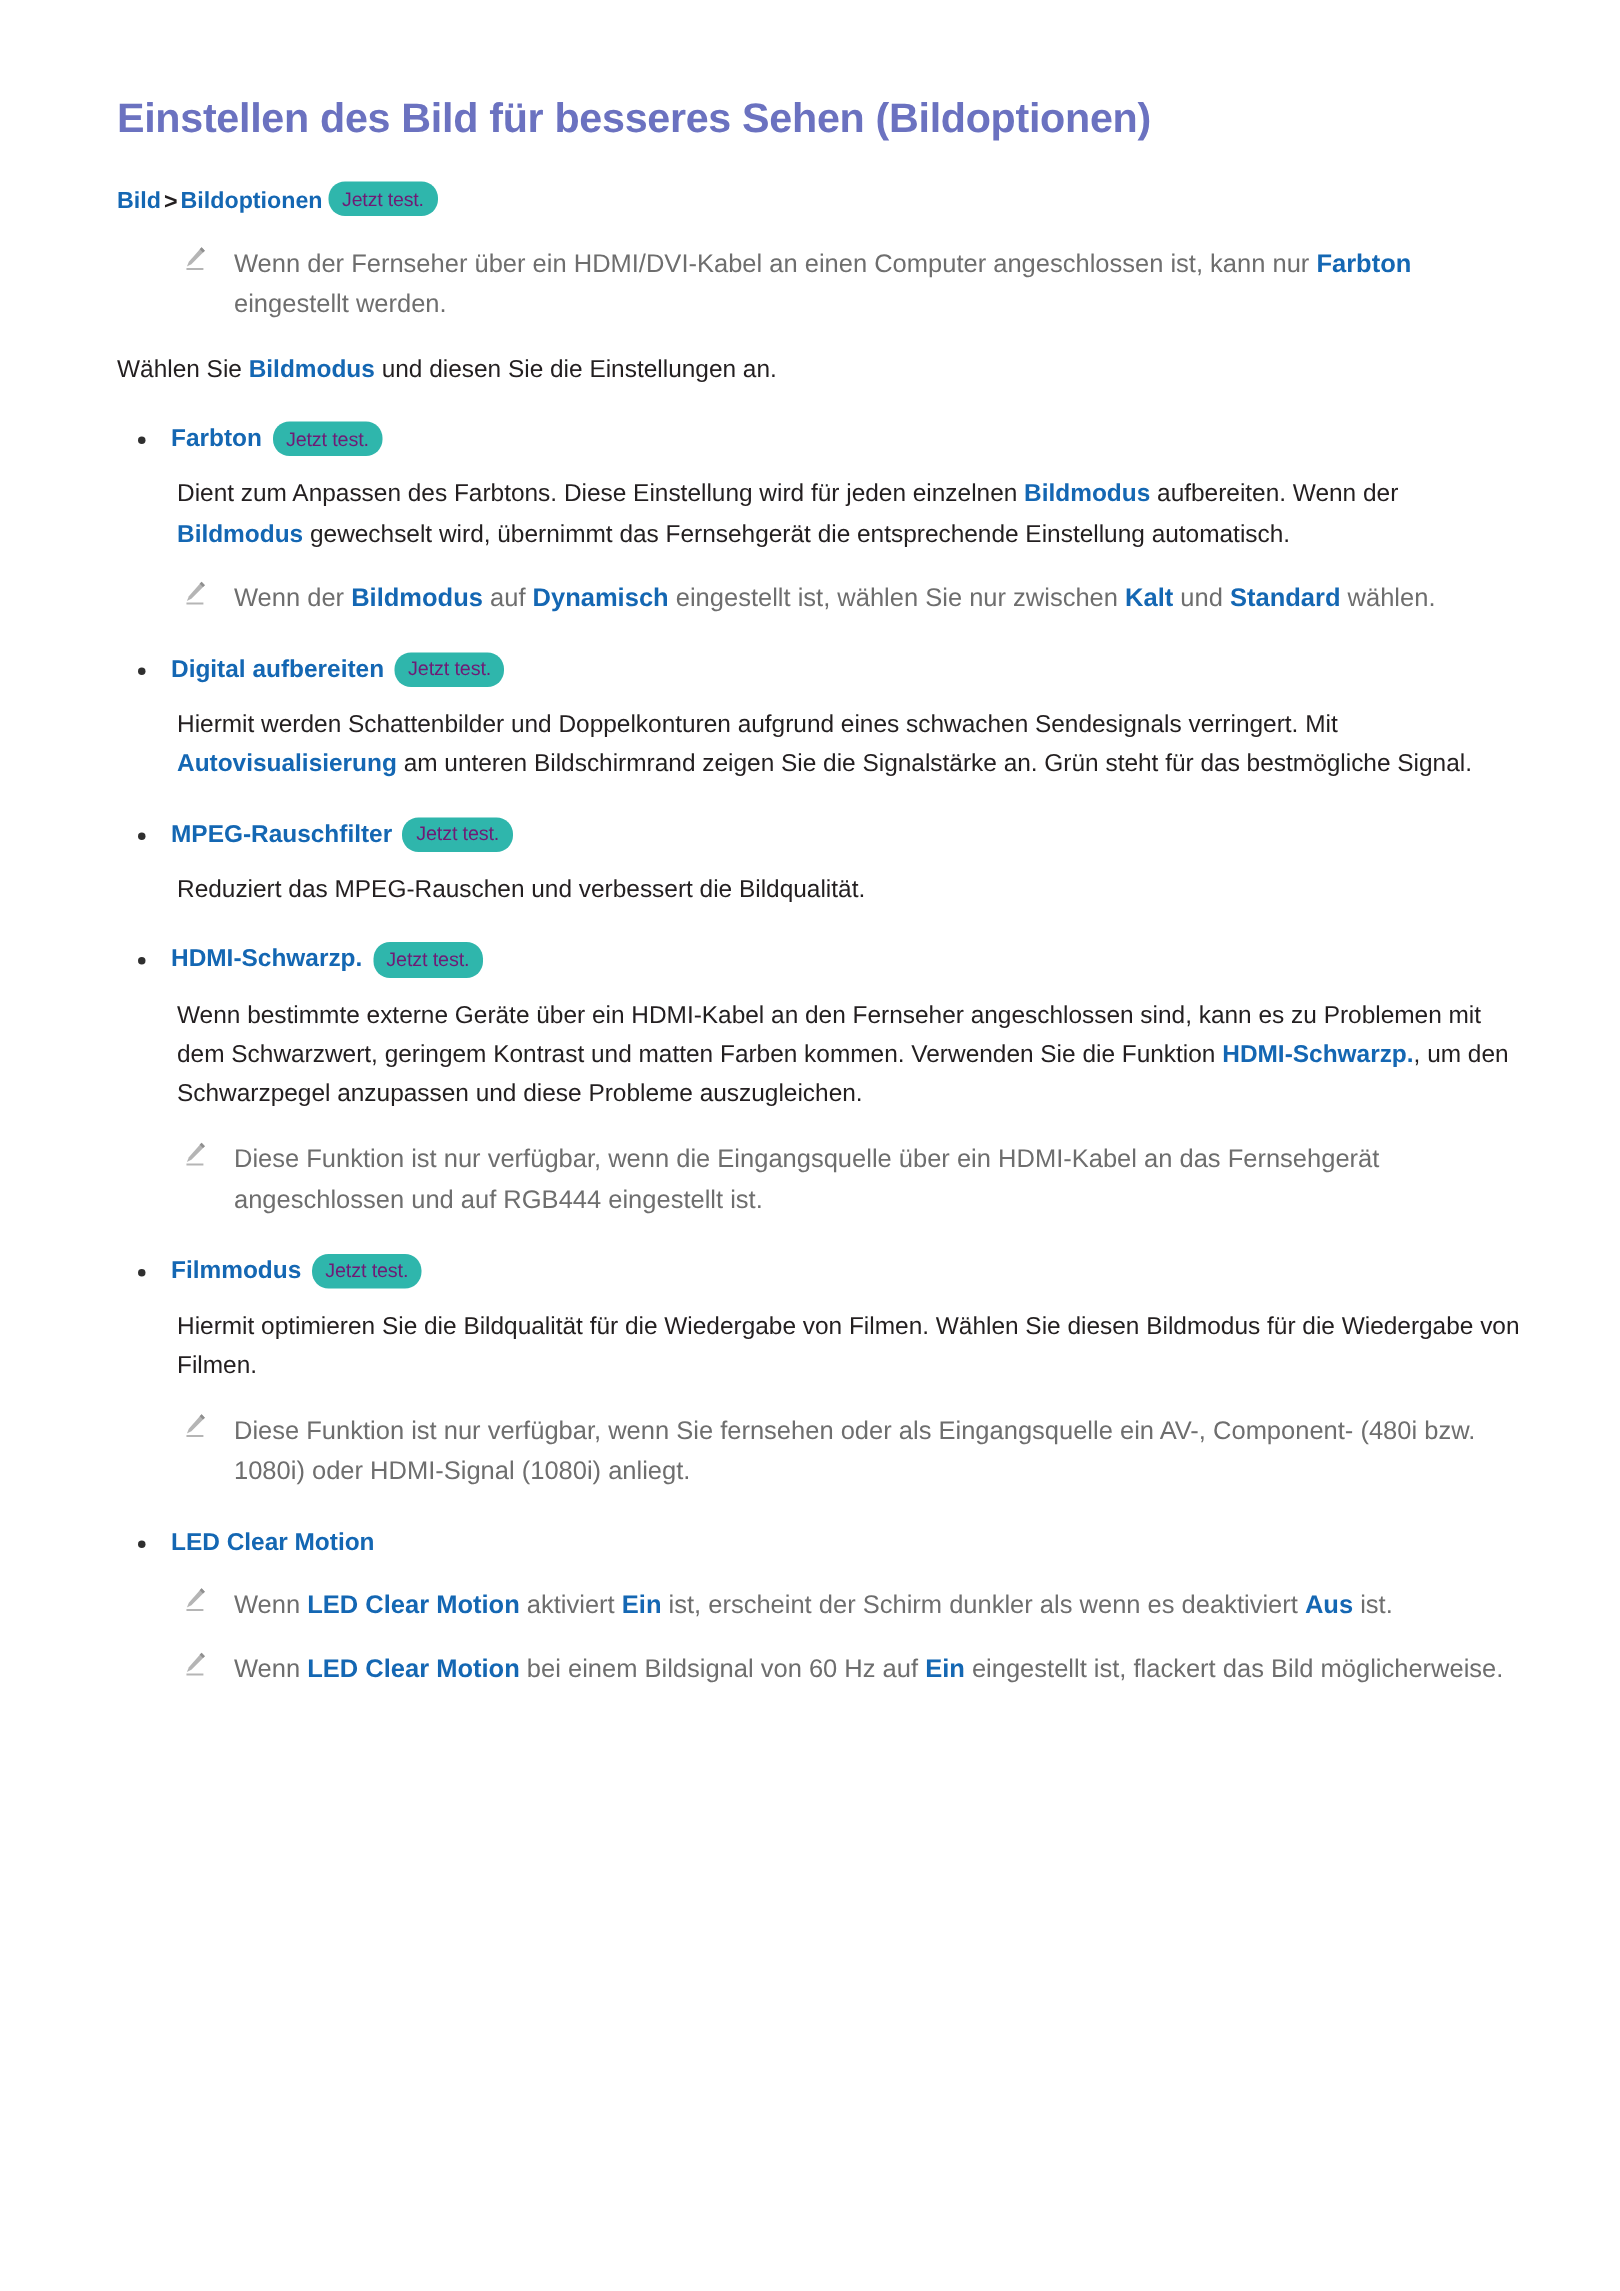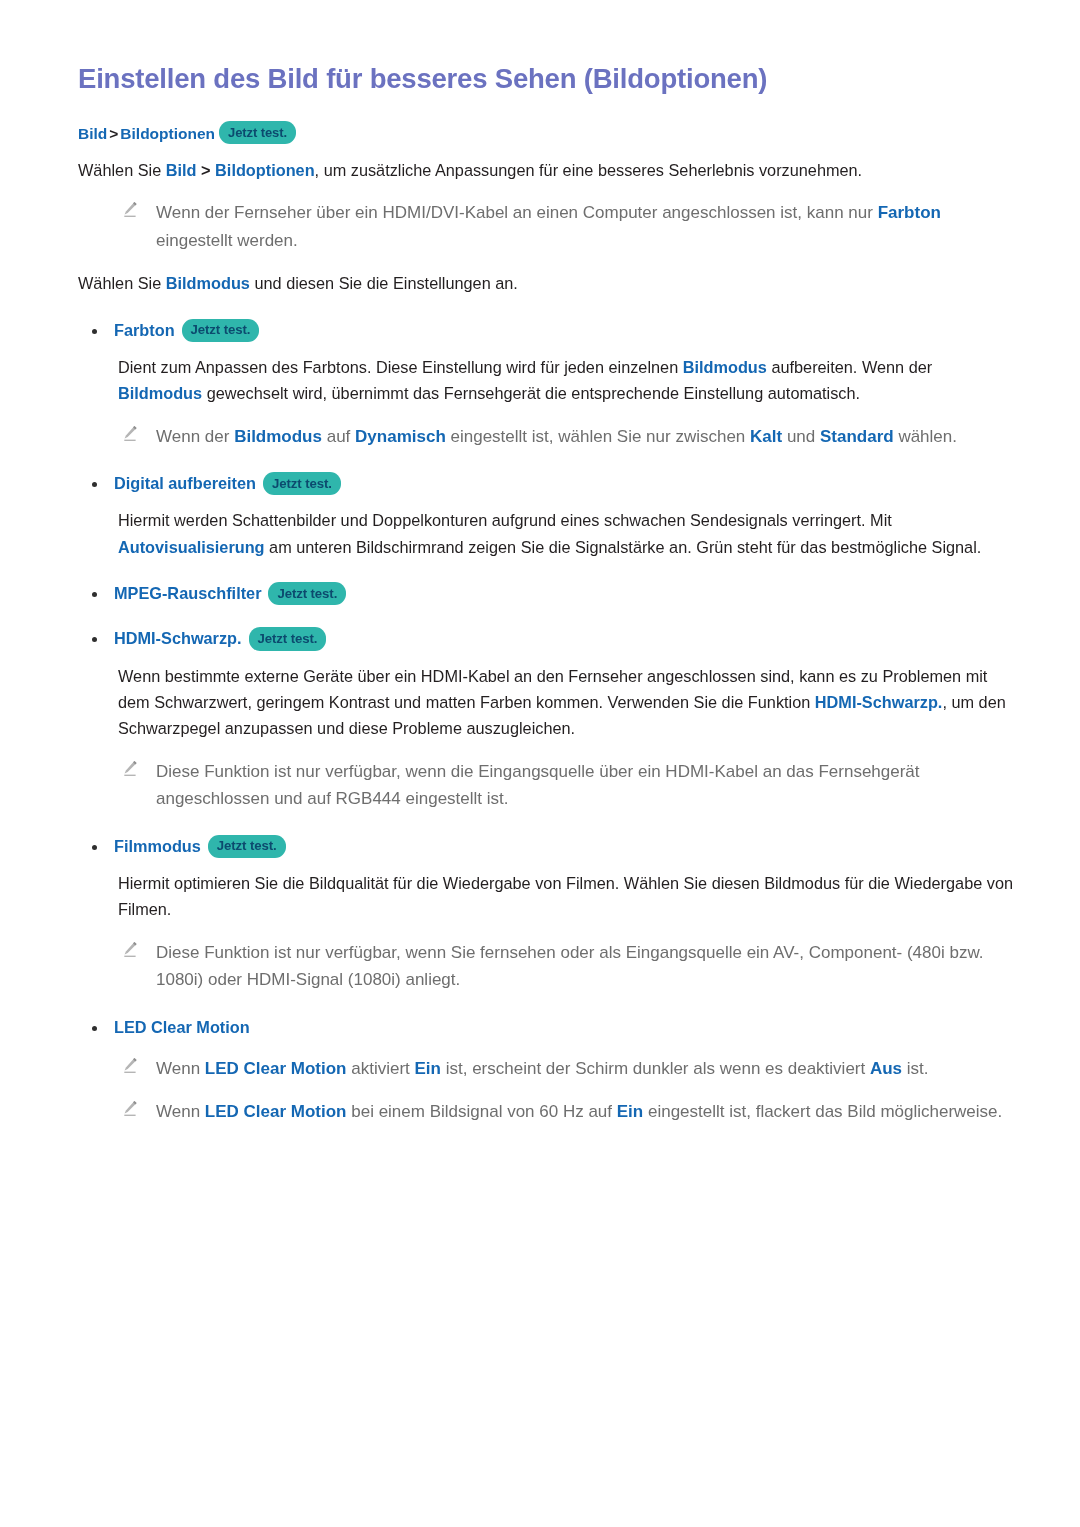--- a/index.html
+++ b/index.html
@@ -79,23 +79,23 @@
     height: 5px;
     border-radius: 50%;
     background: #2f2f2f;
   }
   .bullet-head .htext { margin-right: 7px; }
 
   
   .pill {
     display: inline-block;
     background: #2fb6ac;
-    color: #0c4a6e;
+    color: #701a75;
     font-size: 13.2px;
-    font-weight: bold;
+    font-weight: normal;
     line-height: 1;
     padding: 4.5px 9px 5.5px 9px;
     border-radius: 11px;
     white-space: nowrap;
     vertical-align: 2px;
     letter-spacing: -0.1px;
   }
   .breadcrumb .pill { font-size: 13px; margin-left: 4px; }
 
   
@@ -126,21 +126,20 @@
 </style>
 </head>
 <body>
 
 <div class="page">
 
   <h1 class="page-title">Einstellen des Bild für besseres Sehen (Bildoptionen)</h1>
 
   <div class="breadcrumb"><span class="lnk">Bild</span><span class="sep">&gt;</span><span class="lnk">Bildoptionen</span><span class="pill">Jetzt test.</span></div>
 
-  <p class="para lead"><span>Wählen Sie </span><span class="lnk">Bild</span><span class="sep"> &gt; </span><span class="lnk">Bildoptionen</span><span>, um zusätzliche Anpassungen für eine besseres Seherlebnis vorzunehmen.</span></p>
 
   <div class="note">
     <svg class="pencil-icon" viewBox="0 0 16 17" xmlns="http://www.w3.org/2000/svg">
       <path d="M12.4 0.9 L14.6 3.1 L5.6 12.1 L2.6 13.6 L3.9 10.5 Z" fill="#b5b5b5"></path>
       <path d="M2.3 14.6 L13.6 14.6 L13.6 16.0 L2.3 16.0 Z" fill="#b5b5b5"></path>
       <path d="M12.4 0.9 L14.6 3.1 L13.3 4.4 L11.1 2.2 Z" fill="#8f8f8f"></path>
     </svg>
     <span>Wenn der Fernseher über ein HDMI/DVI-Kabel an einen Computer angeschlossen ist, kann nur </span><span class="b">Farbton</span><span> eingestellt werden.</span>
   </div>
 
@@ -167,20 +166,23 @@
     <span class="pill">Jetzt test.</span>
   </div>
   <div class="indent">
     <p class="para"><span>Hiermit werden Schattenbilder und Doppelkonturen aufgrund eines schwachen Sendesignals verringert. Mit </span><span class="lnk">Autovisualisierung</span><span> am unteren Bildschirmrand zeigen Sie die Signalstärke an. Grün steht für das bestmögliche Signal.</span></p>
   </div>
 
   <div class="bullet-head">
     <span class="htext">MPEG-Rauschfilter</span>
     <span class="pill">Jetzt test.</span>
   </div>
+  <div class="indent">
+    <p class="para">Reduziert das MPEG-Rauschen und verbessert die Bildqualität.</p>
+  </div>
 
   <div class="bullet-head">
     <span class="htext">HDMI-Schwarzp.</span>
     <span class="pill">Jetzt test.</span>
   </div>
   <div class="indent">
     <p class="para"><span>Wenn bestimmte externe Geräte über ein HDMI-Kabel an den Fernseher angeschlossen sind, kann es zu Problemen mit dem Schwarzwert, geringem Kontrast und matten Farben kommen. Verwenden Sie die Funktion </span><span class="lnk">HDMI-Schwarzp.</span><span>, um den Schwarzpegel anzupassen und diese Probleme auszugleichen.</span></p>
   </div>
   <div class="note">
     <svg class="pencil-icon" viewBox="0 0 16 17" xmlns="http://www.w3.org/2000/svg">

